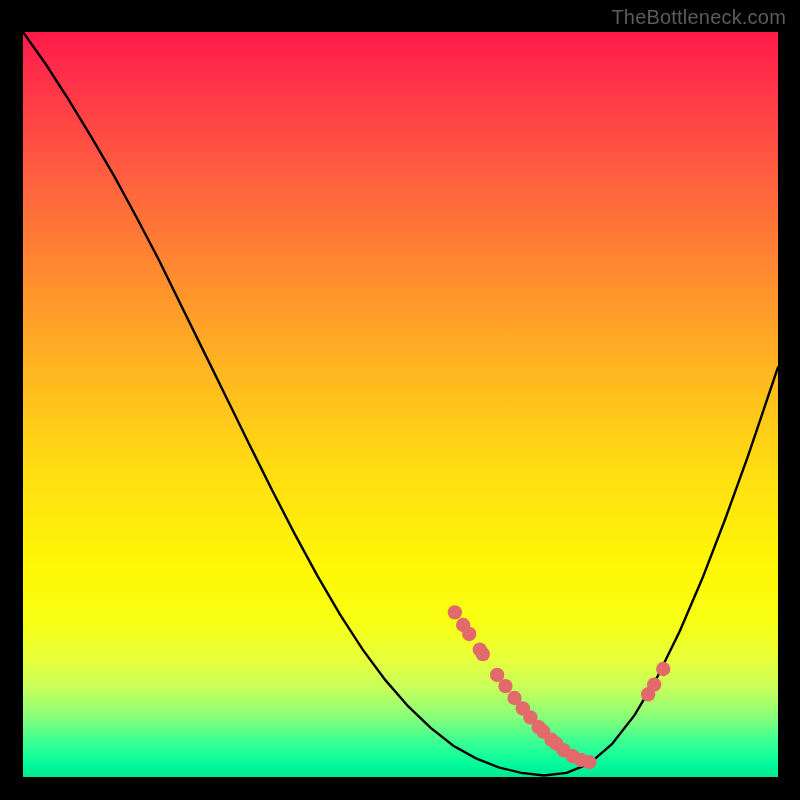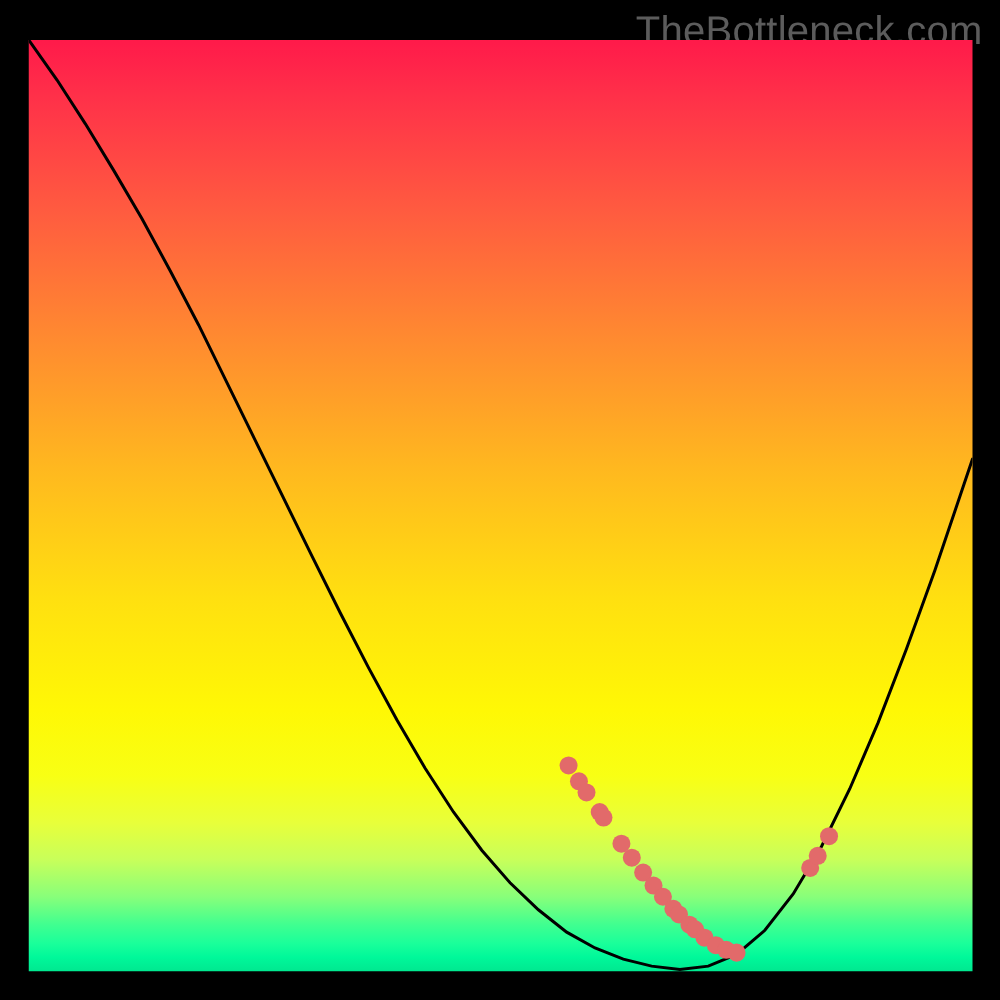--- a/index.html
+++ b/index.html
@@ -32,21 +32,21 @@
       #1aff9a 97%,
       #00f89a 98.5%,
       #00e890 100%
     );
   }
   .watermark {
     position: absolute;
     top: 6px;
     right: 14px;
     font-family: Arial, Helvetica, sans-serif;
-    font-size: 32px;
+    font-size: 20px;
     color: #5c5c5c;
     letter-spacing: 0.2px;
     margin-left: 12px;
   }
   svg.curve {
     position: absolute;
     left: 0;
     top: 0;
     width: 755px;
     height: 745px;

